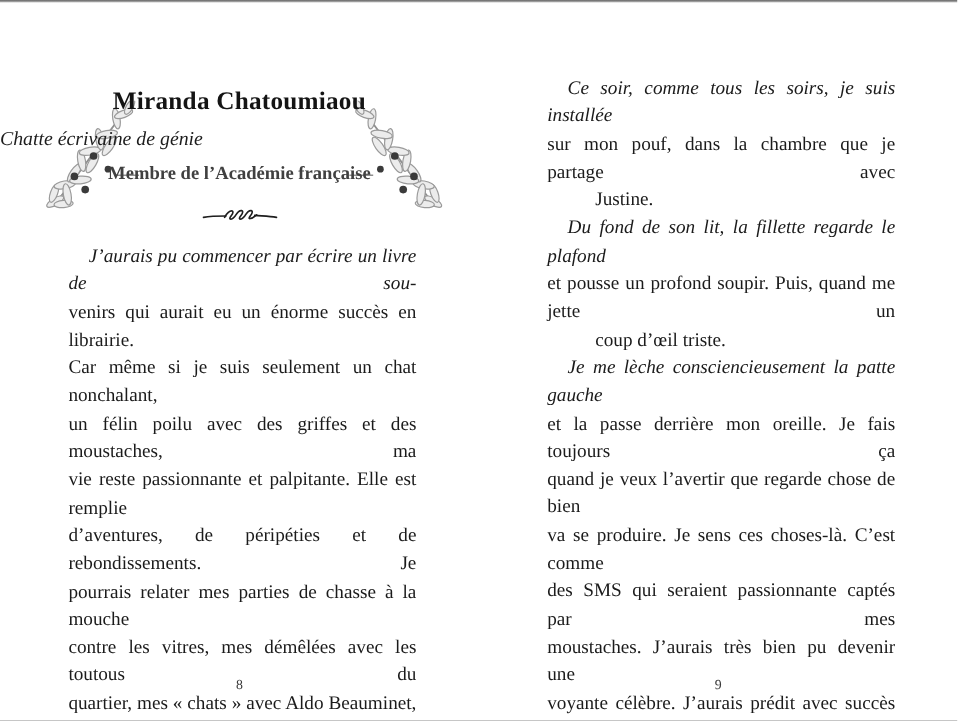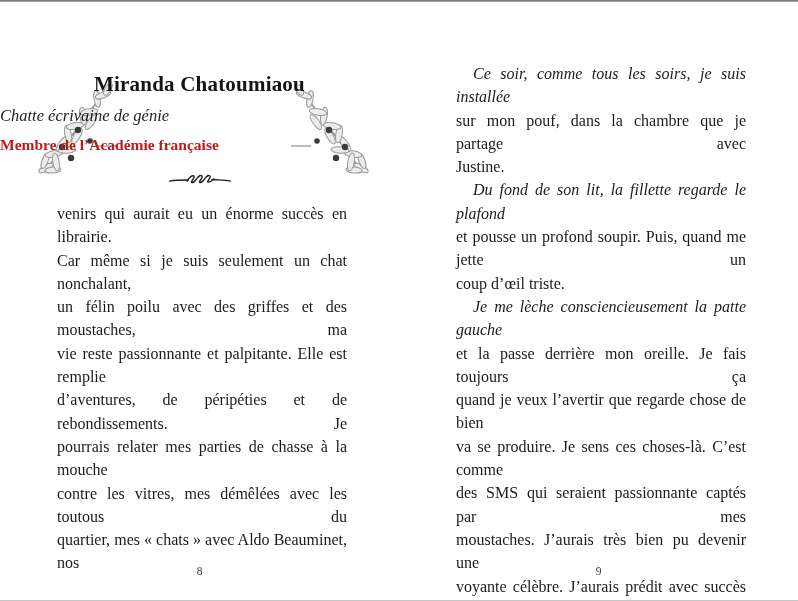--- a/index.html
+++ b/index.html
@@ -29,37 +29,37 @@
     position: absolute; top: 72px; left: 0; right: 0;
     text-align: center; font-size: 21px; font-weight: bold;
     letter-spacing: 0.2px; color: #141414;
   }
   .subtitle {
     position: absolute; top: 106px; left: 0; right: 0;
     text-align: left; font-style: italic; font-size: 16.5px; color: #1d1d1d;
   }
   .affiliation {
     position: absolute; top: 136px; left: 0; right: 0;
-    text-align: left; font-weight: bold; font-size: 15.5px; color: #b91c1c;
+    text-align: center; font-weight: bold; font-size: 15.5px; color: #404040;
   }
   .branch { position: absolute; top: 84px; width: 78px; height: 92px; }
   .branch-left  { left: 38px; }
   .branch-right { left: 291px; transform: scaleX(-1); }
   .divider {
     position: absolute; top: 169px; left: 50%;
     transform: translateX(-50%);
     width: 64px; height: 21px;
   }
 
   
   .body { position: absolute; left: 57px; width: 290px; font-size: 16px; line-height: 23.3px; }
   .body-left  { top: 202px; }
   .body-right { top: 62px; }
   .line { text-align: justify; text-align-last: justify; }
-  .line.last  { text-align-last: left; }
+  .line.last  { text-align-last: left; margin-left: 40px; }
   .line.first { text-indent: 17px; font-style: italic; }
 
   .pagenum {
     position: absolute; top: 565px; left: 0; right: 0;
     text-align: center; font-size: 11.5px; color: #3a3a3a;
   }
 </style>
 </head>
 <body>
 
@@ -136,20 +136,21 @@
 
     <svg class="divider" viewBox="0 0 120 28">
       <g fill="none" stroke="#1e1e1e" stroke-width="2.6" stroke-linecap="round">
         <path d="M3 17 C15 15 26 15 38 15"></path>
         <path d="M83 14 C96 15 106 15 117 17"></path>
         <path d="M36 17 C44 3 54 5 46 15 C41 21 47 22 53 14 C60 3 69 5 61 15 C56 21 62 22 68 14 C75 3 84 5 76 15 C71 21 78 20 86 13"></path>
       </g>
     </svg>
 
     <div class="body body-left">
+        <div class="line first">J’aurais pu commencer par écrire un livre de sou-</div>
         <div class="line">venirs qui aurait eu un énorme succès en librairie.</div>
         <div class="line">Car même si je suis seulement un chat nonchalant,</div>
         <div class="line">un félin poilu avec des griffes et des moustaches, ma</div>
         <div class="line">vie reste passionnante et palpitante. Elle est remplie</div>
         <div class="line">d’aventures, de péripéties et de rebondissements. Je</div>
         <div class="line">pourrais relater mes parties de chasse à la mouche</div>
         <div class="line">contre les vitres, mes démêlées avec les toutous du</div>
         <div class="line">quartier, mes « chats » avec Aldo Beauminet, nos</div>
       </div>
 

